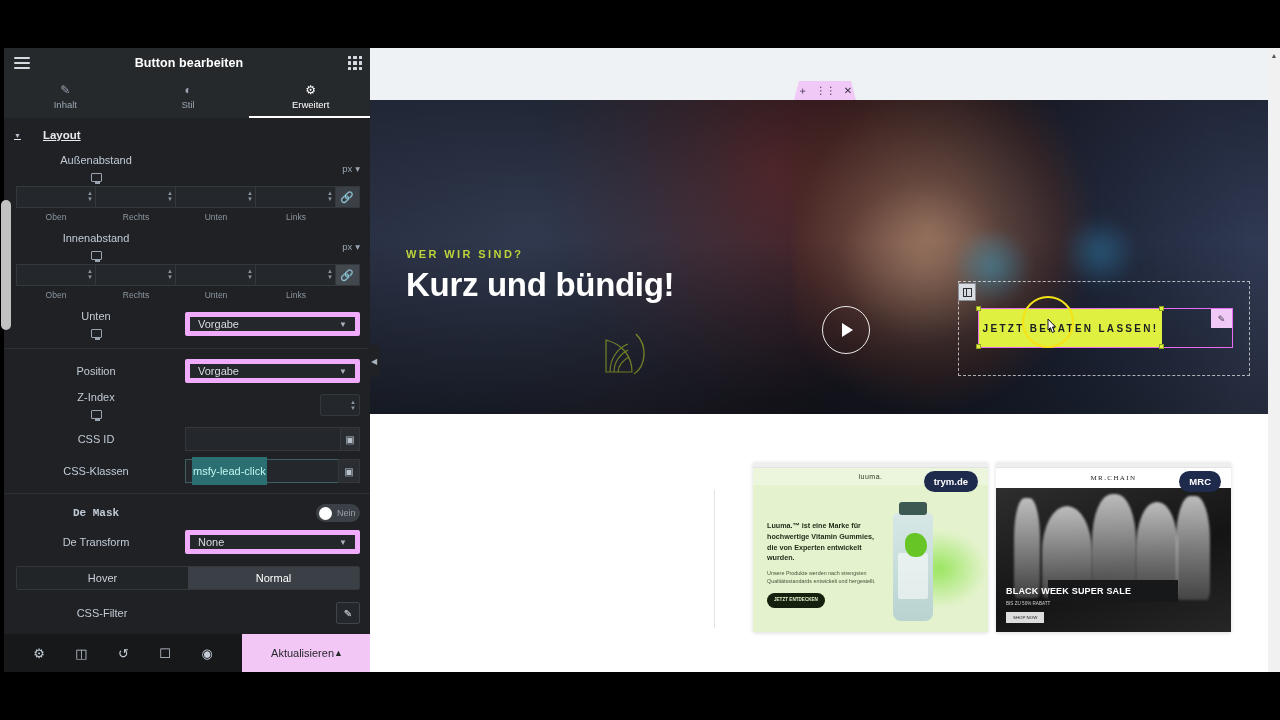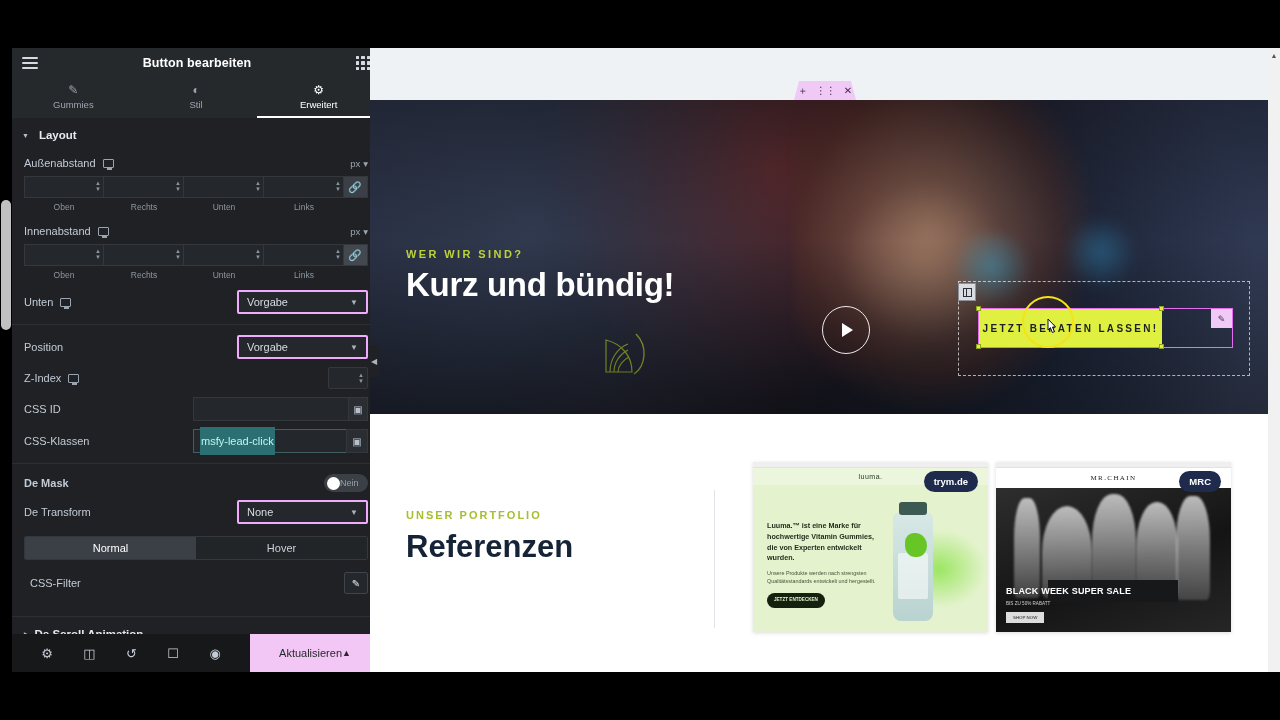--- a/index.html
+++ b/index.html
@@ -3,21 +3,21 @@
 <meta charset="utf-8">
 <style>
   * { box-sizing: border-box; margin: 0; padding: 0; }
   html, body { width: 1280px; height: 720px; overflow: hidden; background: #000; }
   body { font-family: "Liberation Sans", sans-serif; }
 
   .screen { position: relative; width: 1280px; height: 720px; background: #000; }
 
   
   .panel {
-    position: absolute; left: 12px; top: 48px; width: 368px; height: 624px;
+    position: absolute; left: 4px; top: 48px; width: 368px; height: 624px;
     background: #a21caf; color: #c2cbd6; font-size: 11px;
     display: flex; flex-direction: column;
   }
   .panel-header {
     height: 30px; background: #26292c; display: flex; align-items: center;
     padding: 0 10px; flex: none; position: relative;
   }
   .panel-title {
     flex: 1; text-align: center; font-size: 12.5px; font-weight: bold; color: #fff;
     letter-spacing: .1px;
@@ -31,27 +31,27 @@
 
   .tabs { display: flex; height: 40px; background: #26292c; flex: none; }
   .tab { flex: 1; display: flex; flex-direction: column; align-items: center;
     justify-content: center; gap: 3px; cursor: pointer; color: #9aa5b1;
     border-bottom: 2px solid transparent; font-size: 9.5px; }
   .tab.active { color: #fff; border-bottom-color: #fff; }
   .tab .tico { font-size: 12px; line-height: 12px; }
 
   .panel-body { flex: 1; overflow: hidden; background: #1f2124; }
 
-  .section-title { display: flex; align-items: center; gap: 10px;
-    padding: 11px 12px 9px 10px; font-size: 11.5px; font-weight: bold; color: #e6eaef; }
+  .section-title { display: flex; align-items: center; gap: 22px;
+    padding: 11px 12px 9px 10px; font-size: 11.5px; font-weight: bold; color: #e6eaef; text-decoration: underline; }
   .caret { font-size: 7px; color: #b6bfc9; }
 
   .row { display: flex; align-items: center; padding: 4px 12px 4px 12px; min-height: 26px; }
   .row-label { width: 160px; display: flex; align-items: center; gap: 7px;
-    font-size: 11px; color: #c2cbd6; }
+    font-size: 11px; color: #c2cbd6; flex-direction: column; }
   .mon-icon { width: 11px; height: 9px; border: 1px solid #9aa5b1; border-radius: 1px;
     position: relative; display: inline-block; }
   .mon-icon::after { content: ""; position: absolute; left: 3px; bottom: -3px;
     width: 5px; height: 2px; background: #9aa5b1; }
   .unit { margin-left: auto; font-size: 9.5px; color: #9aa5b1; display: flex;
     align-items: center; gap: 3px; cursor: pointer; }
 
   .spacing-row { display: flex; padding: 0 12px 2px 12px; gap: 0; }
   .spacing-fields { display: flex; flex: 1; }
   .sp-field { flex: 1; position: relative; }
@@ -63,42 +63,42 @@
     gap: 1px; color: #8d96a0; font-size: 6px; line-height: 6px; cursor: pointer; }
   .link-btn { width: 24px; height: 22px; background: #3b4046; border: 1px solid #34383d;
     border-left: none; display: flex; align-items: center; justify-content: center;
     color: #e6eaef; font-size: 11px; cursor: pointer; }
   .link-btn.on { background: #43484f; color: #fff; }
   .sp-labels { display: flex; padding: 2px 36px 6px 12px; }
   .sp-labels span { flex: 1; text-align: center; font-size: 8.5px; color: #8d96a0; }
 
   .ctrl { margin-left: auto; width: 175px; }
   .select {
-    height: 24px; background: #24272b; border: 2px solid #f0abfc; border-radius: 2px;
+    height: 24px; background: #24272b; border: 5px solid #f0abfc; border-radius: 2px;
     color: #d7dde4; font-size: 11px; display: flex; align-items: center;
-    padding: 0 8px; cursor: pointer; position: relative; margin-left: 44px;
+    padding: 0 8px; cursor: pointer; position: relative;
   }
   .select .arrow { margin-left: auto; font-size: 8px; color: #aab3bd; }
   .num-ctrl { margin-left: auto; width: 40px; height: 22px; background: #24272b;
     border: 1px solid #34383d; border-radius: 2px; position: relative; }
   .field-wrap { margin-left: auto; width: 175px; display: flex; }
   .field-wrap input { flex: 1; height: 24px; background: #24272b; border: 1px solid #34383d;
     border-right: none; color: #e6eaef; font-size: 11px; padding: 0 6px; outline: none;
     font-family: "Liberation Sans", sans-serif; }
   .field-wrap .ico-btn { width: 22px; height: 24px; background: #2a2e33; border: 1px solid #34383d;
     display: flex; align-items: center; justify-content: center; color: #b7c0ca; font-size: 10px;
     cursor: pointer; }
   .sel-text { background: #2b6f72; color: #bff6ef; padding: 8px 1px; }
 
   .divider { height: 1px; background: #2c3034; margin: 6px 0; }
 
   .toggle { margin-left: auto; width: 44px; height: 18px; background: #3b4046;
     border-radius: 9px; display: flex; align-items: center; cursor: pointer; padding: 0 3px; }
   .toggle .knob { width: 13px; height: 13px; background: #fff; border-radius: 50%; }
-  .toggle .tlabel { font-size: 9px; color: #97a0aa; }
+  .toggle .tlabel { margin-left: 5px; font-size: 9px; color: #97a0aa; }
 
   .segmented { display: flex; margin: 8px 12px 4px 12px; border: 1px solid #34383d;
     border-radius: 2px; overflow: hidden; }
   .seg { flex: 1; text-align: center; padding: 5px 0; font-size: 11px;
     color: #c9d1da; cursor: pointer; background: #222528; }
   .seg.active { background: #3b4046; color: #fff; }
 
   .pencil-btn { margin-left: auto; width: 24px; height: 22px; background: #24272b;
     border: 1px solid #3f454c; border-radius: 2px; display: flex; align-items: center;
     justify-content: center; color: #e6eaef; font-size: 10px; cursor: pointer; }
@@ -267,21 +267,21 @@
           <i></i>
           <i></i>
           <i></i>
           <i></i>
       </div>
     </div>
 
     <div class="tabs">
       <div class="tab">
         <span class="tico">✎</span>
-        <span>Gummies</span>
+        <span>Inhalt</span>
       </div>
       <div class="tab">
         <span class="tico">◐</span>
         <span>Stil</span>
       </div>
       <div class="tab active">
         <span class="tico">⚙</span>
         <span>Erweitert</span>
       </div>
     </div>
@@ -427,43 +427,43 @@
             </div>
           </div>
           <div class="ico-btn">▣</div>
         </div>
       </div>
 
       <div class="divider"></div>
 
       <div class="row">
         <div class="row-label">
-          <span style="font-weight:bold;">De Mask</span>
+          <span style="font-weight:bold;font-family:Liberation Mono, monospace;">De Mask</span>
         </div>
         <div class="toggle">
           <span class="knob"></span>
           <span class="tlabel">Nein</span>
         </div>
       </div>
 
       <div class="row">
         <div class="row-label">
           <span>De Transform</span>
         </div>
         <div class="ctrl">
           <div class="select">
             <span>None</span>
             <span class="arrow">▼</span>
           </div>
         </div>
       </div>
 
       <div class="segmented">
+        <div class="seg">Hover</div>
         <div class="seg active">Normal</div>
-        <div class="seg">Hover</div>
       </div>
 
       <div class="row" style="padding-top:8px;padding-left:18px;">
         <div class="row-label">
           <span>CSS-Filter</span>
         </div>
         <div class="pencil-btn">✎</div>
       </div>
 
       <div style="height:18px;"></div>
@@ -540,24 +540,20 @@
       <div class="corner" style="left:789px;top:244px;"></div>
       <div class="edit-badge">✎</div>
 
       <div class="click-ring"></div>
       <svg class="cursor" width="15" height="20" viewBox="0 0 15 20">
         <path d="M4 1 L4 12 L6.4 9.6 L8.3 14.5 L10.4 13.7 L8.5 9 L11.6 9 Z" fill="#fff" stroke="#111" stroke-width="1"></path>
       </svg>
     </div>
 
     <div class="below">
-      <div class="portfolio-text">
-        <div class="pf-eyebrow">UNSER PORTFOLIO</div>
-        <div class="pf-title">Referenzen</div>
-      </div>
       <div class="vline"></div>
 
       <div class="cards">
 
         <div class="card">
           <div class="card-badge">trym.de</div>
           <div class="mini-top"></div>
           <div class="mini-nav">luuma.</div>
           <div class="card1-body">
             <div class="swoosh"></div>

